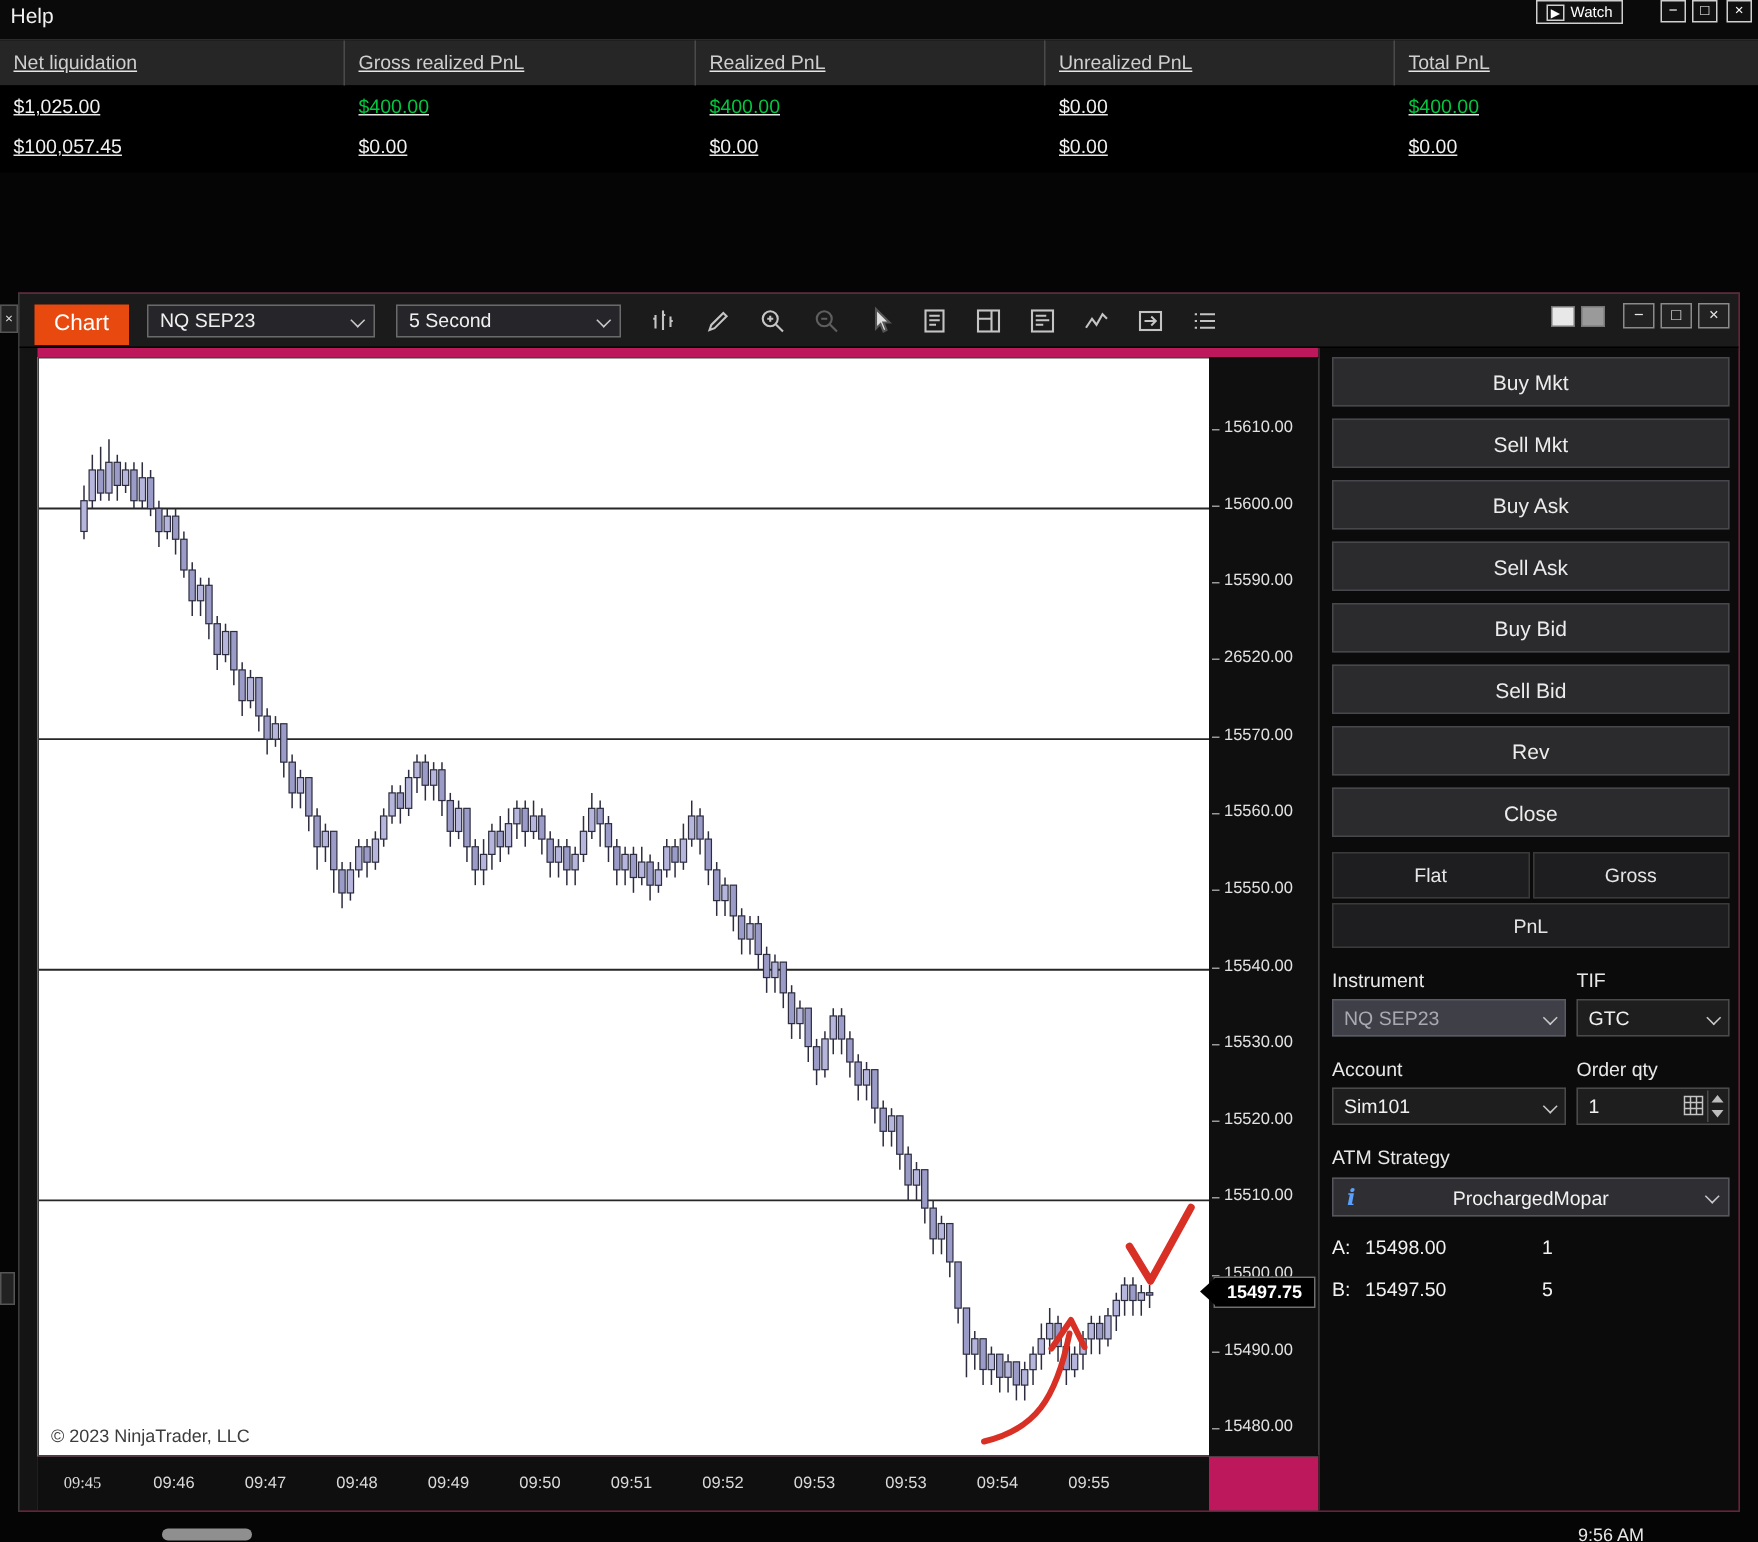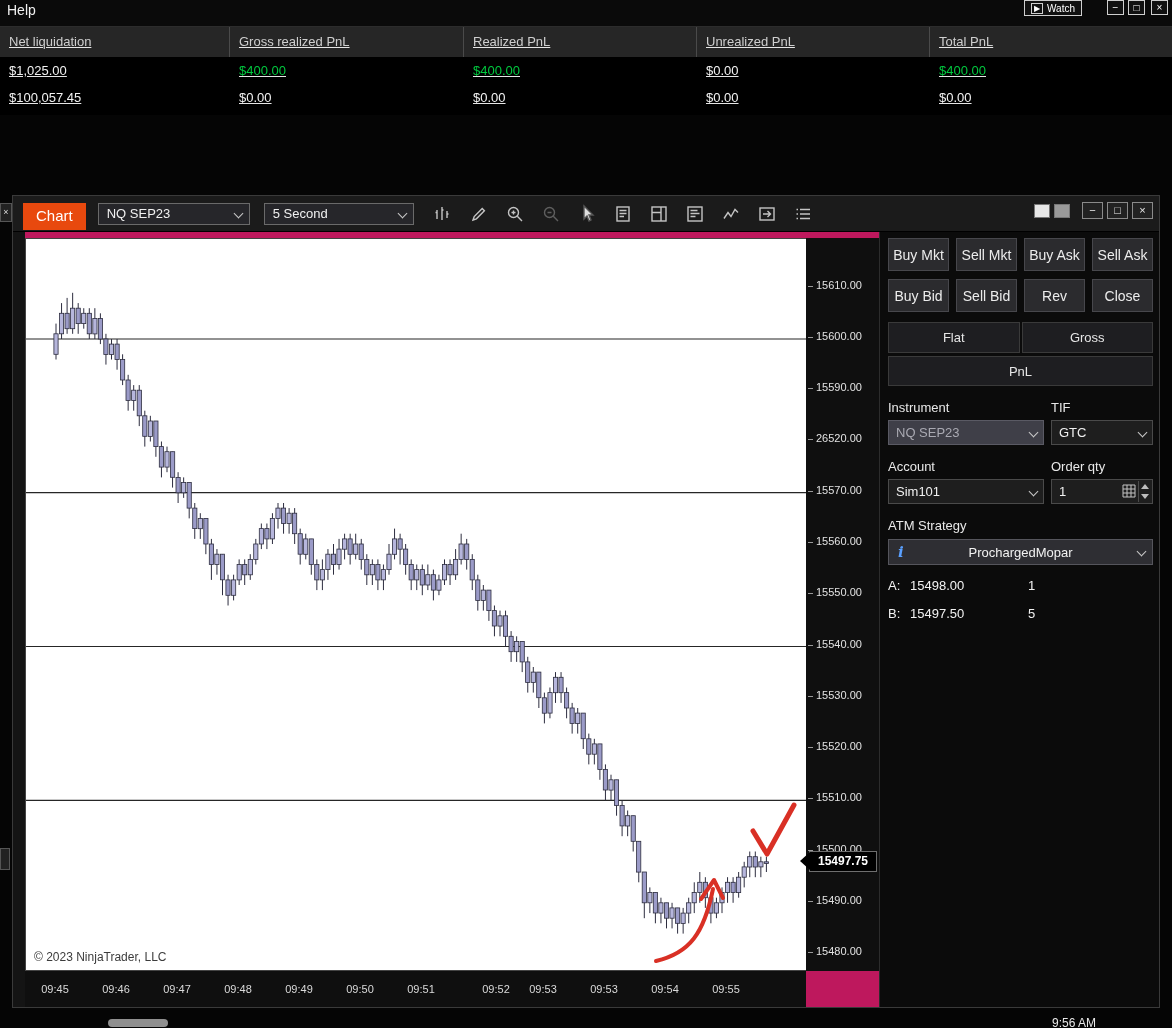--- a/index.html
+++ b/index.html
@@ -71,21 +71,21 @@
   .price-marker::before { content:""; position:absolute; left:-10px; top:0px; width:0; height:0;
     border-top:9.5px solid transparent; border-bottom:9.5px solid transparent; border-right:10px solid #000; }
 
   
   .time-axis { position:absolute; left:12px; top:775px; width:781px; height:36px; background:#0f0f0f; }
   .xtick { position:absolute; top:12px; width:42px; text-align:center; font-size:11px; color:#dadada; }
 
   
   .order-panel { position:absolute; left:866px; top:36px; right:0; bottom:0; background:#0b0b0b;
     border-left:1px solid #2c2c2c; padding:6px 6px 0 8px; }
-  .btn-grid { display:grid; grid-template-columns:1fr 1fr 1fr 1fr; gap:8px 7px; }
+  .btn-grid { display:grid; grid-template-columns:1fr; gap:8px 7px; }
   .obtn { height:33px; background:#2b2b2e; border:1px solid #47474c; color:#ececec; font-size:14px;
     display:flex; align-items:center; justify-content:center; cursor:default; }
   .fe-row { display:grid; grid-template-columns:1fr 1fr; gap:2px; margin-top:10px; }
   .fe-tab { height:31px; background:#1e1e21; border:1px solid #3a3a3a; color:#e6e6e6; font-size:13px;
     display:flex; align-items:center; justify-content:center; }
   .pnl-bar { height:30px; margin-top:3px; background:#1e1e21; border:1px solid #3a3a3a; color:#e6e6e6;
     font-size:13px; display:flex; align-items:center; justify-content:center; }
   .op-label { font-size:13px; color:#e8e8e8; margin-top:14px; }
   .op-row { display:flex; justify-content:space-between; }
   .op-combo { position:relative; height:25px; background:#1e1e1e; border:1px solid #4a4a4a;
@@ -530,28 +530,28 @@
       <div class="ytick" style="top: 399.507px;">15540.00</div>
       <div class="ytick" style="top: 450.766px;">15530.00</div>
       <div class="ytick" style="top: 502.024px;">15520.00</div>
       <div class="ytick" style="top: 553.283px;">15510.00</div>
       <div class="ytick" style="top: 604.542px;">15500.00</div>
       <div class="ytick" style="top: 655.801px;">15490.00</div>
       <div class="ytick" style="top: 707.059px;">15480.00</div>
     </div>
 
   <div class="time-axis" id="time-axis">
-      <div class="xtick" style="left: 9px;">09:45</div>
+      <div class="xtick" style="left: 9px; font-family: Liberation Serif, serif;">09:45</div>
       <div class="xtick" style="left: 70px;">09:46</div>
       <div class="xtick" style="left: 131px;">09:47</div>
       <div class="xtick" style="left: 192px;">09:48</div>
       <div class="xtick" style="left: 253px;">09:49</div>
       <div class="xtick" style="left: 314px;">09:50</div>
       <div class="xtick" style="left: 375px;">09:51</div>
-      <div class="xtick" style="left: 436px; margin-left: 14px;">09:52</div>
+      <div class="xtick" style="left: 436px;">09:52</div>
       <div class="xtick" style="left: 497px;">09:53</div>
       <div class="xtick" style="left: 558px;">09:53</div>
       <div class="xtick" style="left: 619px;">09:54</div>
       <div class="xtick" style="left: 680px;">09:55</div>
     </div>
 
   <div class="order-panel">
     <div class="btn-grid" id="btn-grid">
         <div class="obtn">Buy Mkt</div>
         <div class="obtn">Sell Mkt</div>

